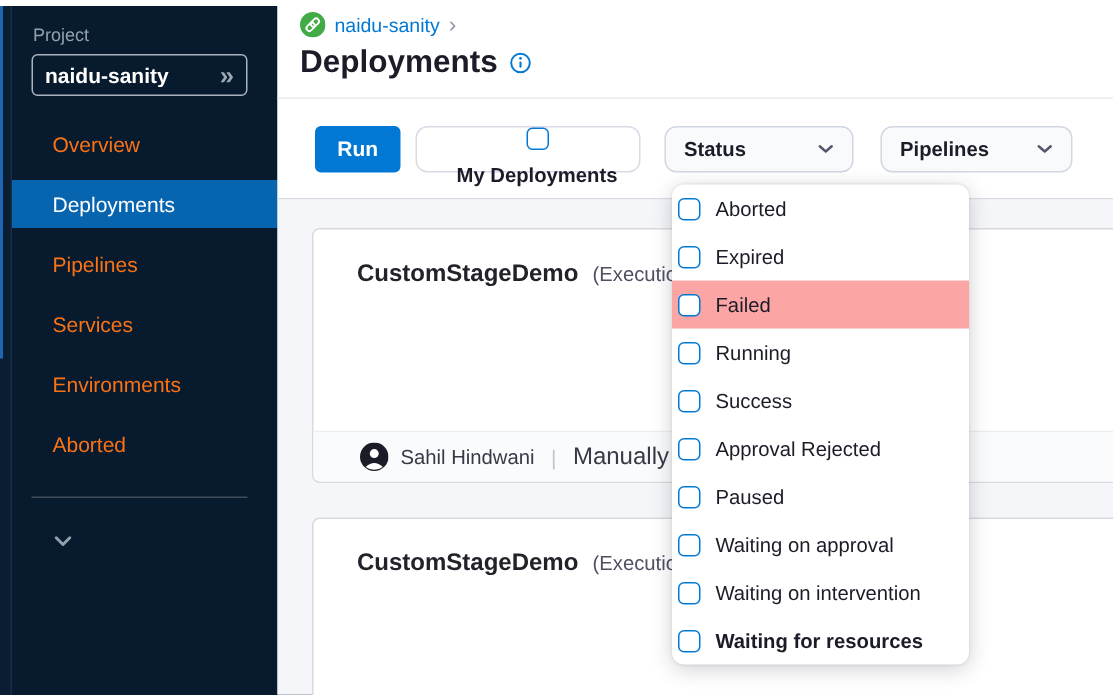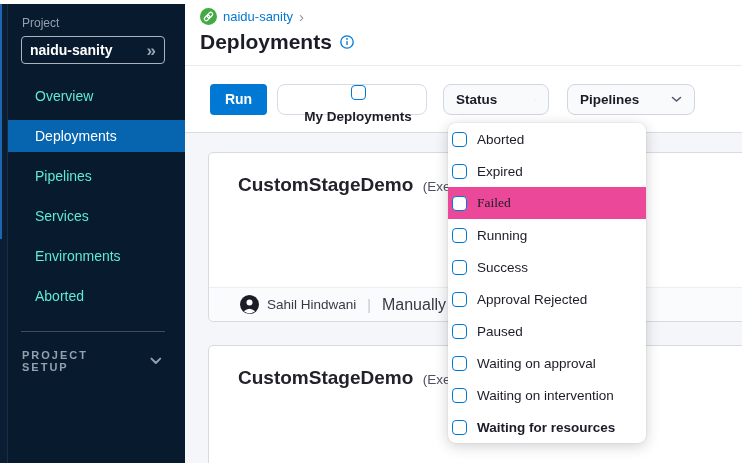--- a/index.html
+++ b/index.html
@@ -17,21 +17,21 @@
     color:#94a0ae; }
   .project-box { position:absolute; left:21px; top:32px; width:144px; height:28px;
     border:1px solid #aab3bf; border-radius:4px; display:flex; align-items:center;
     padding:0 8px; background:transparent; }
   .project-input { flex:1; background:transparent; border:none; outline:none;
     color:#fff; font-weight:bold; font-size:14px; width:100px;
     font-family:"Liberation Sans","DejaVu Sans",sans-serif; }
   .project-chevrons { color:#9aa6b4; font-size:17px; font-weight:bold; line-height:1; }
   .nav { position:absolute; left:8px; top:76px; width:177px; }
   .nav-item { height:32px; margin-bottom:8px; display:flex; align-items:center;
-    padding-left:27px; font-size:14px; color:#5eead4; cursor:pointer; }
+    padding-left:27px; font-size:14px; color:#f97316; cursor:pointer; }
   .nav-item.selected { background:#0765b0; color:#ffffff; }
   .sidebar-divider { position:absolute; left:21px; top:327px; width:144px;
     height:1px; background:rgba(255,255,255,0.22); }
   .project-setup { position:absolute; left:22px; top:346px; width:140px; height:22px;
     display:flex; align-items:center; cursor:pointer; }
   .project-setup-label { font-size:11px; letter-spacing:2px; color:#93a0ad;
     font-weight:bold; }
   .project-setup svg { margin-left:14px; }
 
   
@@ -55,47 +55,47 @@
     font-family:inherit; }
   .mydep-btn { margin-left:10px; width:150px; height:31px; background:#fff;
     border:1px solid #d9dae5; border-radius:8px; display:flex; align-items:center;
     padding-left:12px; gap:9px; cursor:pointer;flex-direction:column; }
   .checkbox { width:15px; height:15px; border:1.5px solid #0278d5; border-radius:4px;
     background:#fff; flex:none; }
   .btn-label { font-size:13.5px; font-weight:bold; color:#1c1c28; }
   .select-btn { height:31px; background:#f8fafc; border:1px solid #d1d6e0;
     border-radius:8px; display:flex; align-items:center; justify-content:space-between;
     padding:0 12px; cursor:pointer; }
-  .select-status { margin-left:16px; width:106px;gap:38px; }
+  .select-status { margin-left:16px; width:126px;gap:38px; }
   .select-pipelines { margin-left:18px; width:128px; }
   .select-label { font-size:13.5px; font-weight:bold; color:#1c1c28; }
 
   .content { position:absolute; left:0; top:133px; width:100%; height:330px;
     background:#f4f6f9; }
   .card { position:absolute; left:23px; width:600px; background:#fff;
     border:1px solid #d9dadf; border-radius:5px; }
   .card-1 { top:19px; height:170px; }
   .card-2 { top:212px; height:260px; }
   .card-title-row { padding:21px 0 0 29px; white-space:nowrap; overflow:hidden; }
-  .card-title { font-size:19px; font-weight:bold; color:#22222a; }
+  .card-title { font-size:16px; font-weight:bold; color:#22222a; }
   .card-subtitle { font-size:13.5px; color:#4f5162; margin-left:5px; }
   .card-footer { position:absolute; left:0; bottom:0; width:100%; height:34px;
     background:#fafbfc; border-top:1px solid #edeef2; border-radius:0 0 5px 5px;
     display:flex; align-items:center; padding-left:31px; gap:8px; }
   .footer-name { font-size:13.5px; color:#383946; }
   .footer-pipe { color:#c4c4cc; font-size:14px; margin:0 3px; }
   .footer-trigger { font-size:16px; color:#383946; }
 
   
   .dropdown { position:absolute; left:263px; top:123px; width:198px; height:320px;
     background:#fff; border-radius:8px; z-index:20;
     box-shadow:0 3px 14px rgba(40,41,61,0.22), 0 0 2px rgba(40,41,61,0.12); }
   .menu-item { height:32px; display:flex; align-items:center; padding-left:4px;
     gap:10px; cursor:pointer; }
-  .menu-item.highlighted { background:#ec4899;font-family:Liberation Serif, serif; }
+  .menu-item.highlighted { background:#fca5a5; }
   .menu-item:first-child { border-radius:8px 8px 0 0; }
   .menu-item:last-child { border-radius:0 0 8px 8px;font-weight:bold; }
   .menu-label { font-size:13.5px; color:#1c1c28; }
 </style>
 </head>
 <body>
 
 <div class="sidebar">
   <div class="rail">
     <div class="rail-indicator"></div>
@@ -120,21 +120,20 @@
     </div>
     <div class="nav-item">
       <span>Environments</span>
     </div>
     <div class="nav-item">
       <span>Aborted</span>
     </div>
   </div>
   <div class="sidebar-divider"></div>
   <div class="project-setup">
-    <span class="project-setup-label">PROJECT SETUP</span>
     <svg width="12" height="8" viewBox="0 0 12 8">
       <polyline points="1.5,1.5 6,6 10.5,1.5" fill="none" stroke="#93a0ad" stroke-width="2" stroke-linecap="round" stroke-linejoin="round"></polyline>
     </svg>
   </div>
 </div>
 
 <div class="main">
 
   <div class="page-header">
     <div class="breadcrumb">

